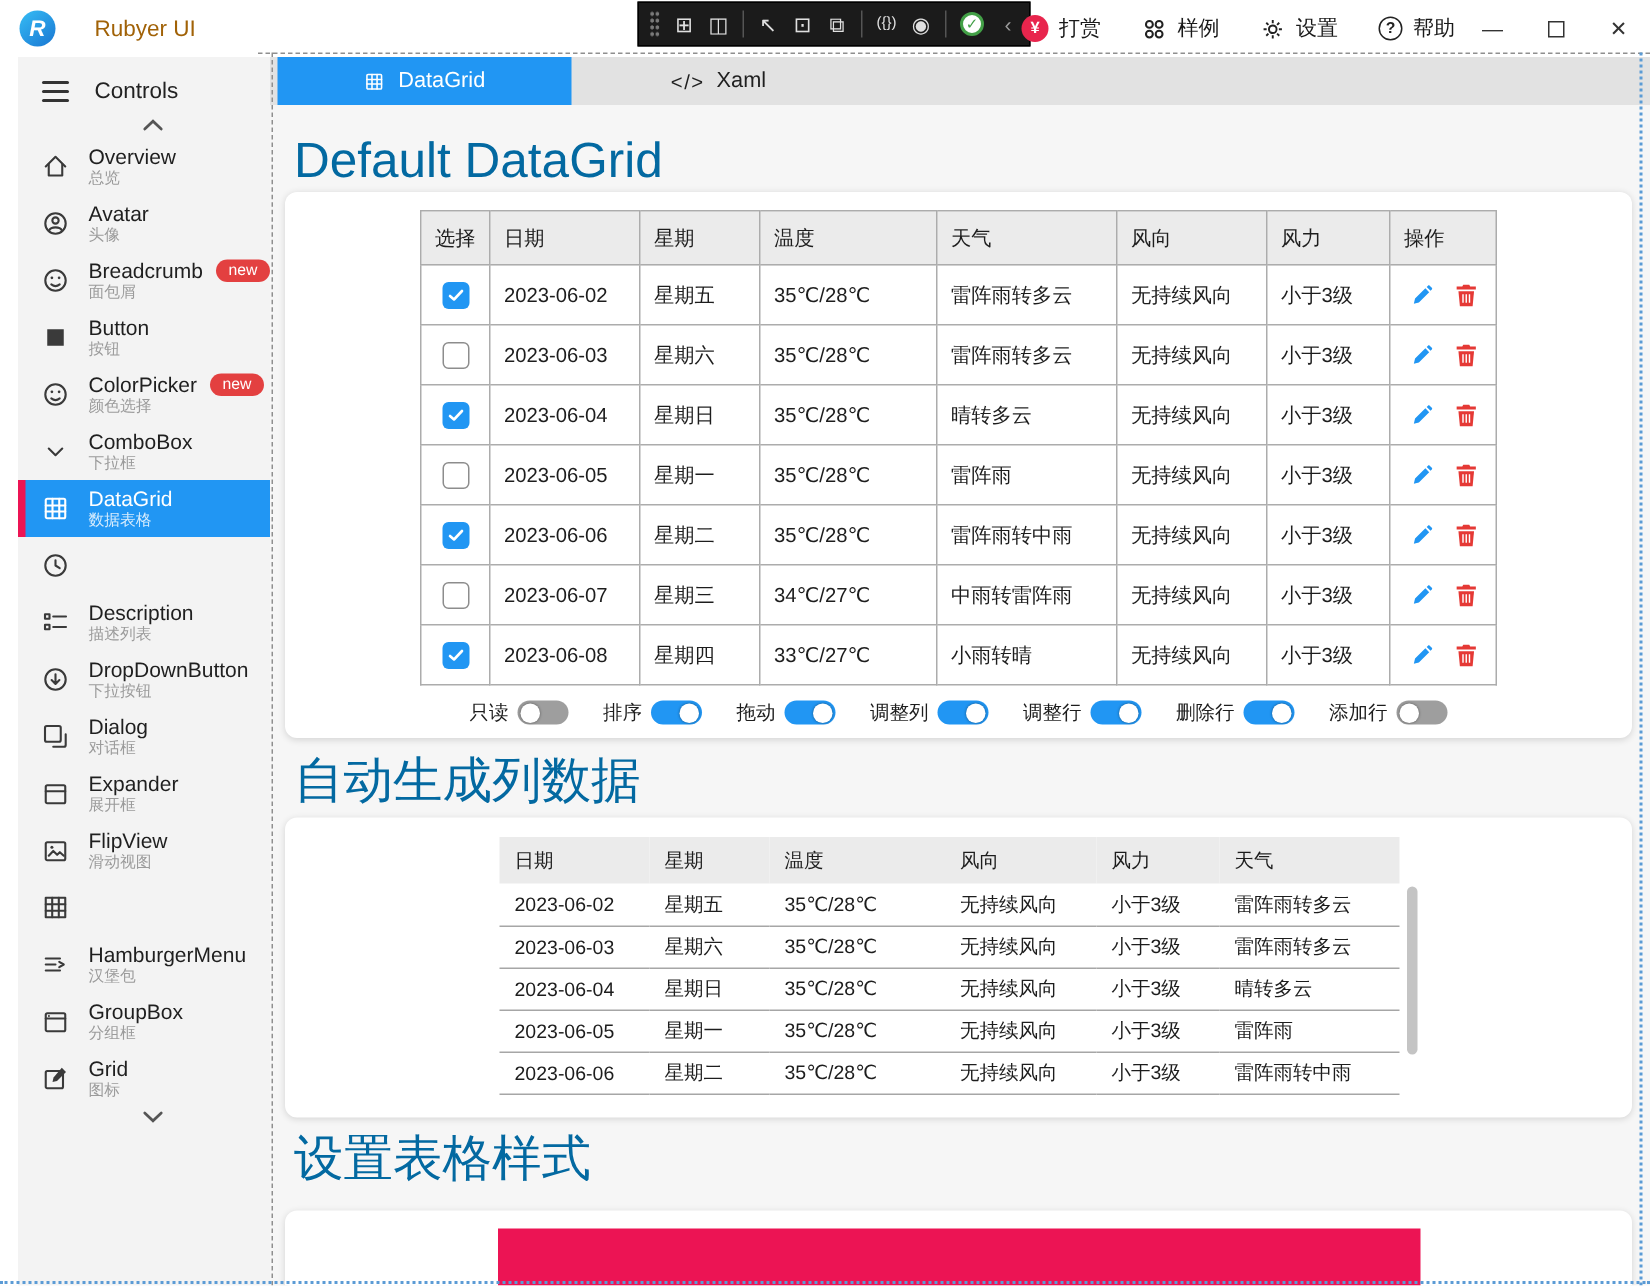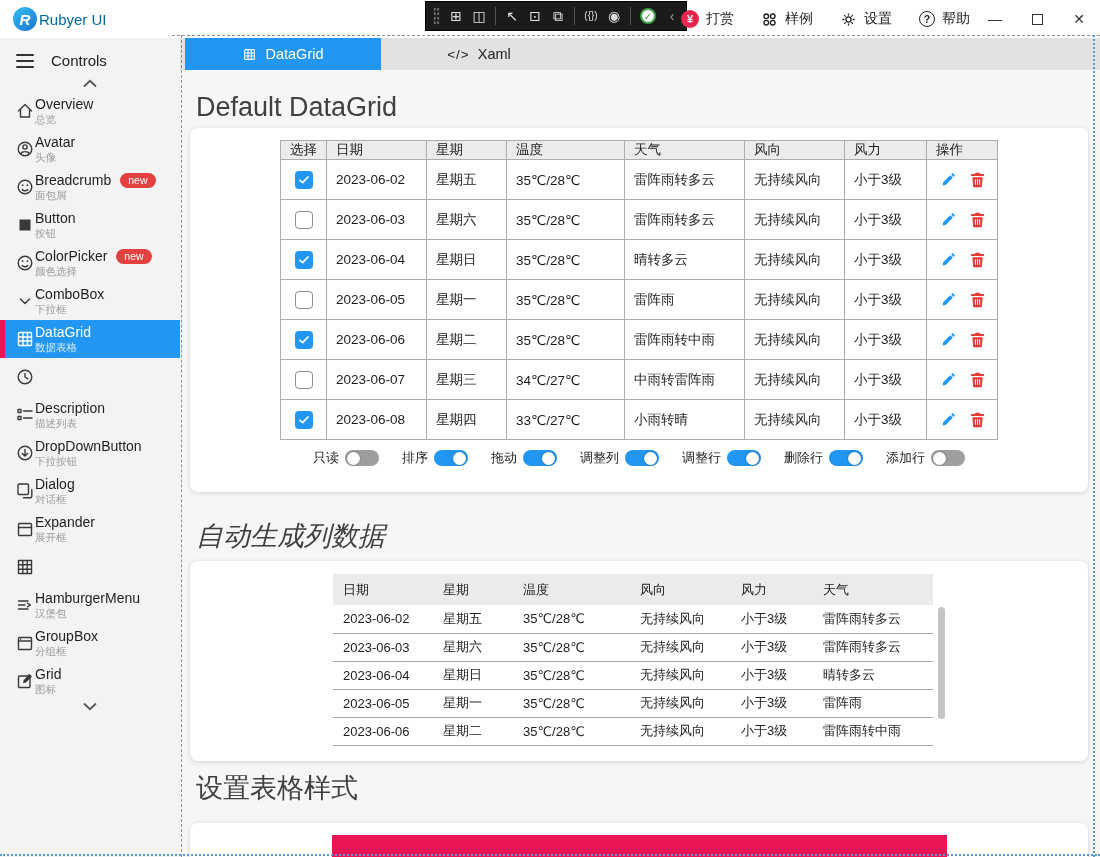--- a/index.html
+++ b/index.html
@@ -4,21 +4,21 @@
 <style>
   * { box-sizing: border-box; margin: 0; padding: 0; }
   body { margin:0; background:#fff; font-family:"Liberation Sans","DejaVu Sans",sans-serif; }
   .window { position:relative; width:1100px; height:857px; background:#fff; overflow:hidden; color:#1d1d1d; }
 
   
   .titlebar { position:relative; height:38px; background:#fff; display:flex; align-items:center; }
   .logo { width:24px; height:24px; margin-left:13px; border-radius:50%;
           background:linear-gradient(140deg,#36bdf5,#1976d2); color:#fff; font-weight:bold; font-style:italic;
           display:flex; align-items:center; justify-content:center; font-size:15px; flex:none; }
-  .app-title { margin-left:2px; font-size:15px; color:#0369a1; }
+  .app-title { margin-left:26px; font-size:15px; color:#a16207; }
   .vs-toolbar { position:absolute; left:425px; top:1px; height:30px; background:#1b1b1b; border:1px solid #000;
                 display:flex; align-items:center; padding:0 7px; gap:9px; color:#e0e0e0; font-size:14px; }
   .vs-glyph { display:inline-block; min-width:14px; text-align:center; line-height:1; }
   .vs-grip { width:7px; height:18px; background-image:radial-gradient(#7a7a7a 1px, transparent 1.1px); background-size:3.5px 4.5px; }
   .vs-sep { width:1px; height:18px; background:#555; }
   .vs-check { width:16px; height:16px; border-radius:50%; background:#fff; border:2px solid #43A047; color:#43A047;
               font-size:10px; font-weight:bold; display:flex; align-items:center; justify-content:center; }
   .vs-collapse { color:#9a9a9a; }
   .vs-hotreload { font-size:10px; letter-spacing:0; }
   .tb-menu { position:absolute; right:130px; top:0; height:100%; display:flex; align-items:center; gap:27px; }
@@ -26,59 +26,59 @@
   .yen-badge { width:18px; height:18px; border-radius:50%; background:#E8254D; color:#fff; font-size:11px; font-weight:bold;
                display:flex; align-items:center; justify-content:center; }
   .help-ring { width:16px; height:16px; border-radius:50%; border:1.5px solid #222; color:#222; font-size:10.5px; font-weight:bold;
                display:flex; align-items:center; justify-content:center; }
   .menu-svg { display:flex; }
   .win-buttons { position:absolute; right:0; top:0; height:100%; display:flex; }
   .win-btn { width:42px; height:100%; display:flex; align-items:center; justify-content:center; font-size:14px; color:#333; cursor:pointer; }
   .max-glyph { width:11px; height:11px; border:1.3px solid #333; }
 
   
-  .sidebar { position:absolute; left:0; top:38px; bottom:0; width:180px; background:#f3f3f3; overflow:hidden; }
+  .sidebar { position:absolute; left:12px; top:38px; bottom:0; width:180px; background:#f3f3f3; overflow:hidden; }
   .sb-header { display:flex; align-items:center; gap:17px; padding:14px 0 0 16px; font-size:15px; color:#222; }
   .burger { display:inline-flex; flex-direction:column; gap:4px; width:18px; cursor:pointer; }
   .burger i { display:block; height:2px; background:#333; border-radius:1px; }
   .sb-chevron { display:flex; justify-content:center; color:#555; cursor:pointer; }
   .sb-chevron.up { margin:10px 0 4px; }
   .sb-chevron.down { margin-top:2px; }
   .nav-item { position:relative; display:flex; align-items:center; height:38px; padding-left:15px; cursor:pointer; }
   .nav-icon { width:20px; height:20px; color:#3a3a3a; flex:none; display:flex; align-items:center; justify-content:center; }
-  .nav-text { flex:1; min-width:0; }
+  .nav-text { margin-left:12px; flex:1; min-width:0; }
   .nav-label { font-size:14px; color:#1f1f1f; line-height:16px; display:flex; align-items:center; white-space:nowrap; }
   .nav-sub { font-size:10.5px; color:#9b9b9b; line-height:14px; white-space:nowrap; }
   .new-badge { background:#E34040; color:#fff; font-size:10.5px; line-height:15px; padding:0 8px; border-radius:9px; margin-left:9px; flex:none; }
   .nav-item.selected { background:#2196F3; }
   .nav-item.selected::before { content:''; position:absolute; left:0; top:0; bottom:0; width:5px; background:#EC1454; }
   .nav-item.selected .nav-label { color:#fff; }
   .nav-item.selected .nav-sub { color:rgba(255,255,255,.82); }
   .nav-item.selected .nav-icon { color:#fff; }
 
   
   .main { position:absolute; left:180px; top:38px; right:0; bottom:0; background:#f6f6f6; }
   .tabbar { height:32px; background:#e2e2e2; display:flex; padding-left:5px; }
   .tab { width:196px; display:flex; align-items:center; justify-content:center; gap:8px; font-size:14.5px; color:#1f1f1f; cursor:pointer; }
   .tab.active { background:#2196F3; color:#fff; }
   .tab-icon { display:flex; align-items:center; }
   .code-glyph { font-size:13.5px; letter-spacing:1px; }
   .content { position:absolute; top:32px; left:0; right:0; bottom:0; overflow:hidden; }
-  h1.section { margin:22px 0 0 16px; font-size:27px; font-weight:400; color:#404040; line-height:30px; }
-  h1.s2 { margin-top:29px;font-style:italic; }
+  h1.section { margin:22px 0 0 16px; font-size:33px; font-weight:400; color:#0369a1; line-height:30px; }
+  h1.s2 { margin-top:13px; }
   h1.s3 { margin-top:12px; }
   .desc { margin:12px 0 0 18px; font-size:13px; color:#2a2a2a; }
   .card { width:898px; margin-left:10px; background:#fff; border-radius:8px; box-shadow:0 1px 5px rgba(0,0,0,.14); }
   .card1 { margin-top:6px; height:364px; padding-top:12px; }
   .card2 { margin-top:10px; height:200px; padding-top:13px; }
   .card3 { margin-top:20px; height:80px; padding-top:12px; }
 
   
   table.grid1 { margin:0 auto; border-collapse:collapse; table-layout:fixed; width:717px; background:#fff; }
-  .grid1 th { height:19px; background:#EBEBEB; border:1px solid #ACACAC; font-size:13.5px; font-weight:400;
+  .grid1 th { height:36px; background:#EBEBEB; border:1px solid #ACACAC; font-size:13.5px; font-weight:400;
               text-align:left; padding:0 9px; color:#1d1d1d; }
   .grid1 td { height:40px; border:1px solid #ACACAC; font-size:13.5px; padding:0 9px; color:#1d1d1d; }
   .grid1 th.c-chk, .grid1 td.c-chk { padding:0 4px; text-align:center; }
   .grid1 td.c-ops { padding:0; text-align:center; }
   .checkbox { width:18px; height:18px; border-radius:4px; margin:0 auto; display:flex; align-items:center; justify-content:center; cursor:pointer; }
   .checkbox.checked { background:#2196F3; }
   .checkbox.unchecked { background:#fff; border:1.6px solid #8d8d8d; }
   .op-btn { display:inline-flex; margin:0 7px; cursor:pointer; vertical-align:middle; }
 
   
@@ -343,20 +343,35 @@
             <svg width="20" height="20" viewBox="0 0 20 20" fill="none" stroke="currentColor" stroke-width="1.4" stroke-linecap="round" stroke-linejoin="round">
               <rect x="3.5" y="4.5" width="13" height="12" rx="1"></rect>
               <path d="M3.5 8.5 h13"></path>
             </svg>
           </span>
           <div class="nav-text">
             <div class="nav-label">
               <span>Expander</span>
             </div>
             <div class="nav-sub">展开框</div>
+          </div>
+        </div>
+        <div class="nav-item">
+          <span class="nav-icon">
+            <svg width="20" height="20" viewBox="0 0 20 20" fill="none" stroke="currentColor" stroke-width="1.4" stroke-linecap="round" stroke-linejoin="round">
+              <rect x="3.5" y="4.5" width="13" height="12" rx="1"></rect>
+              <path d="M5.5 13.5 l3-3.2 2.6 2.6 1.8-1.8 2.6 2.4"></path>
+              <circle cx="7.6" cy="7.8" r="1" fill="currentColor" stroke="none"></circle>
+            </svg>
+          </span>
+          <div class="nav-text">
+            <div class="nav-label">
+              <span>FlipView</span>
+            </div>
+            <div class="nav-sub">滑动视图</div>
           </div>
         </div>
         <div class="nav-item">
           <span class="nav-icon">
             <svg width="20" height="20" viewBox="0 0 20 20" fill="none" stroke="currentColor" stroke-width="1.4" stroke-linecap="round" stroke-linejoin="round">
               <rect x="3.5" y="3.5" width="13" height="13"></rect>
               <path d="M3.5 7.8 h13 M3.5 12.2 h13 M7.8 3.5 v13 M12.2 3.5 v13"></path>
             </svg>
           </span>
         </div>

